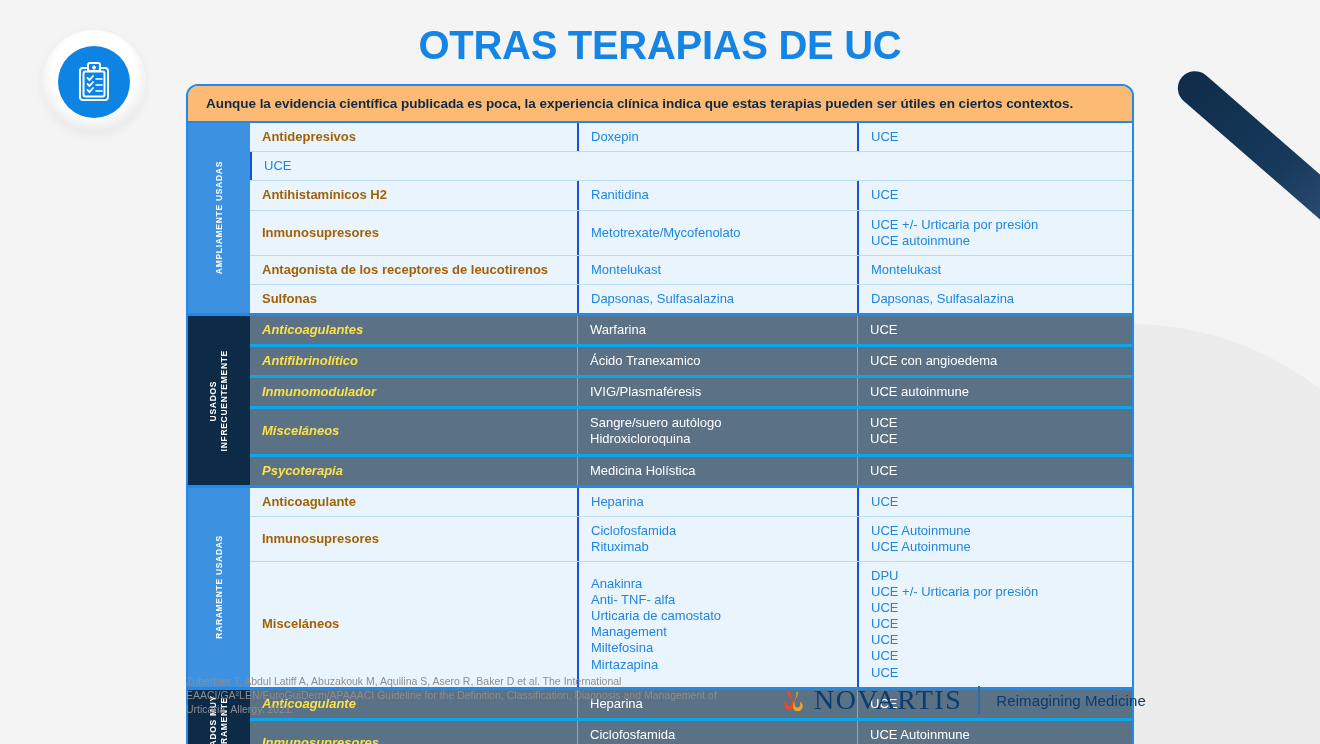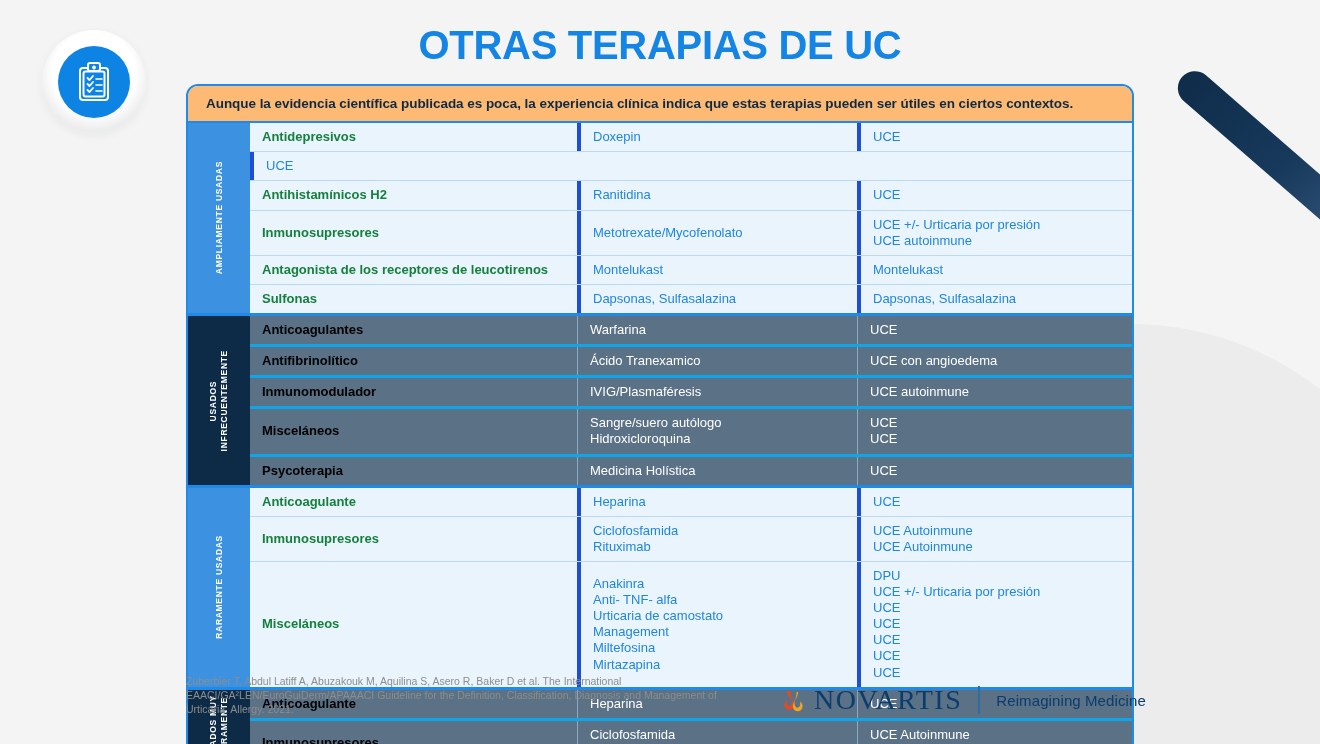--- a/index.html
+++ b/index.html
@@ -113,29 +113,29 @@
   .c1{flex:0 0 327px;font-weight:bold;}
   .c2{flex:0 0 280px;}
   .c3{flex:1 1 auto;}
   .cell div{white-space:nowrap;}
 
   
   .theme-light .sec-label{background:#3c92e0;}
   .theme-light .sec-rows{background:#eaf4fd;}
   .theme-light .row + .row{border-top:1px solid #bcd9f2;}
   .theme-light .cell{color:#1f86dd;}
-  .theme-light .c1{color:#15803d;}
-  .theme-light .c2,.theme-light .c3{border-left:4px solid #1d4ed8;}
+  .theme-light .c1{color:#a16207;}
+  .theme-light .c2,.theme-light .c3{border-left:2px solid #1d4ed8;}
 
   
   .theme-dark .sec-label{background:#0d2a47;}
   .theme-dark .sec-rows{background:#5a7186;}
   .theme-dark .row + .row{border-top:3px solid #0ea5e9;}
   .theme-dark .cell{color:#ffffff;}
-  .theme-dark .c1{color:#000000;}
+  .theme-dark .c1{color:#fde047;font-style:italic;}
   .theme-dark .c2,.theme-dark .c3{border-left:1px solid #8aaac4;}
 
   .sec-sep{height:3px;background:#1f8ae8;}
 
   
   .citation{
     position:absolute;left:186px;top:674px;width:560px;
     font-size:10.5px;line-height:1.35;color:#8d8d8d;
   }
   .logo{

